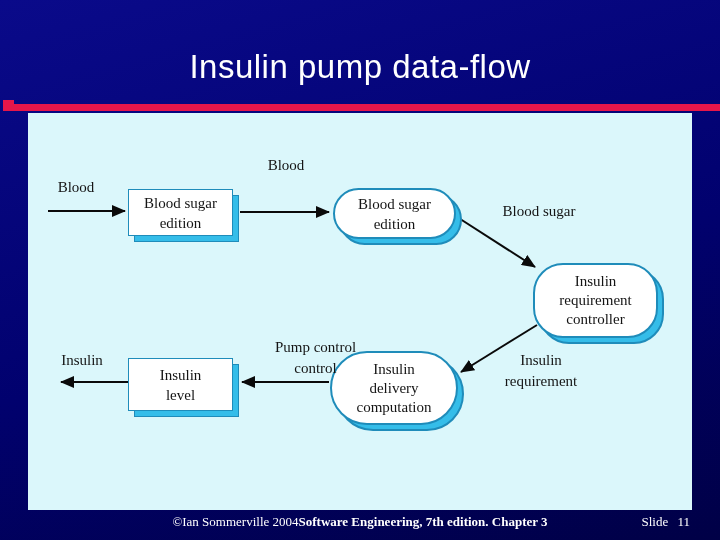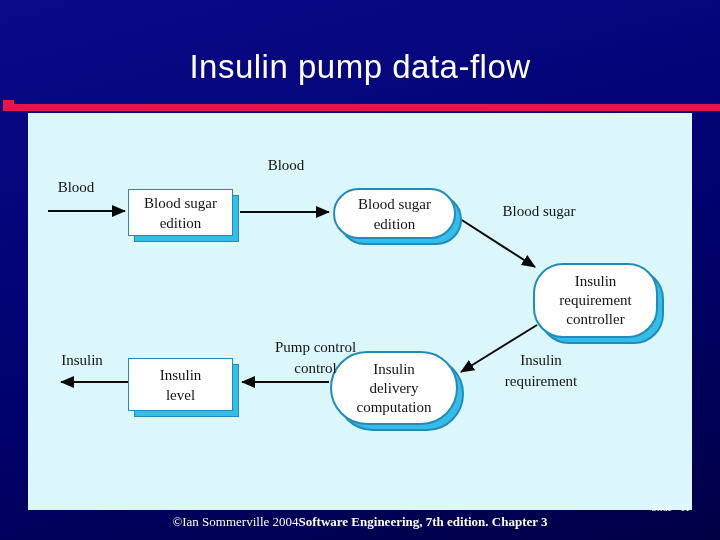--- a/index.html
+++ b/index.html
@@ -48,21 +48,21 @@
   .flow-label{
     position:absolute;color:var(--ink);font-size:15px;line-height:21px;
     text-align:center;white-space:nowrap;
   }
   .footer-copy{
     position:absolute;top:514px;left:0;width:720px;text-align:center;
     color:#ffffff;font-size:13px;font-family:"Liberation Serif",serif;white-space:nowrap;
   }
   .footer-copy .bold{font-weight:bold;}
   .footer-slide{
-    position:absolute;top:502px;right:30px;color:#ffffff;font-size:10px;
+    position:absolute;top:514px;right:30px;color:#ffffff;font-size:13px;
     font-family:"Liberation Serif",serif;word-spacing:6px;padding-left:38px;
   }
 </style>
 </head>
 <body>
 
 <div class="slide">
 
   <div class="title">Insulin pump data-flow</div>
   <div class="accent-notch"></div>

